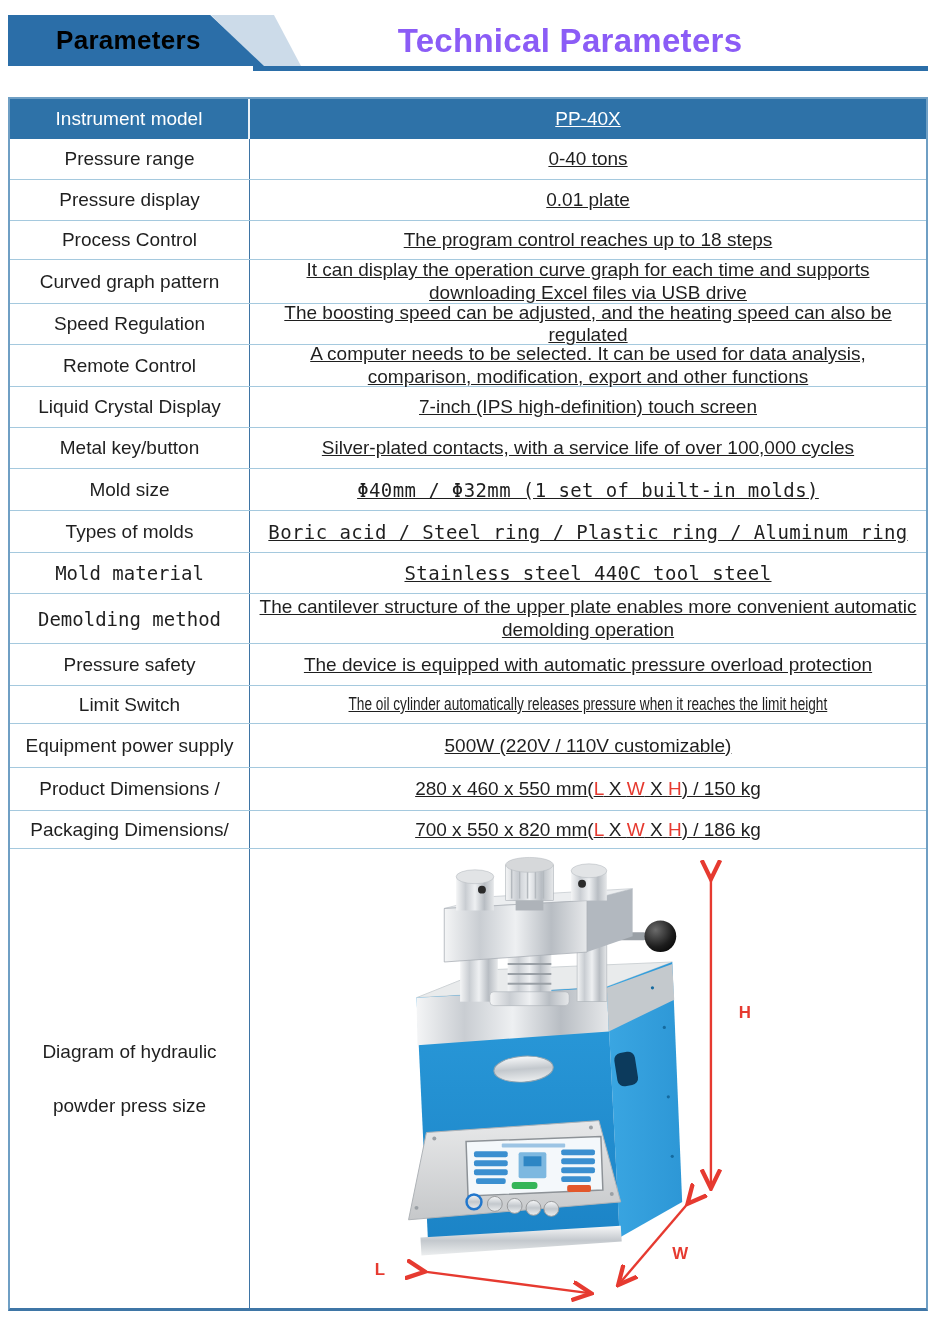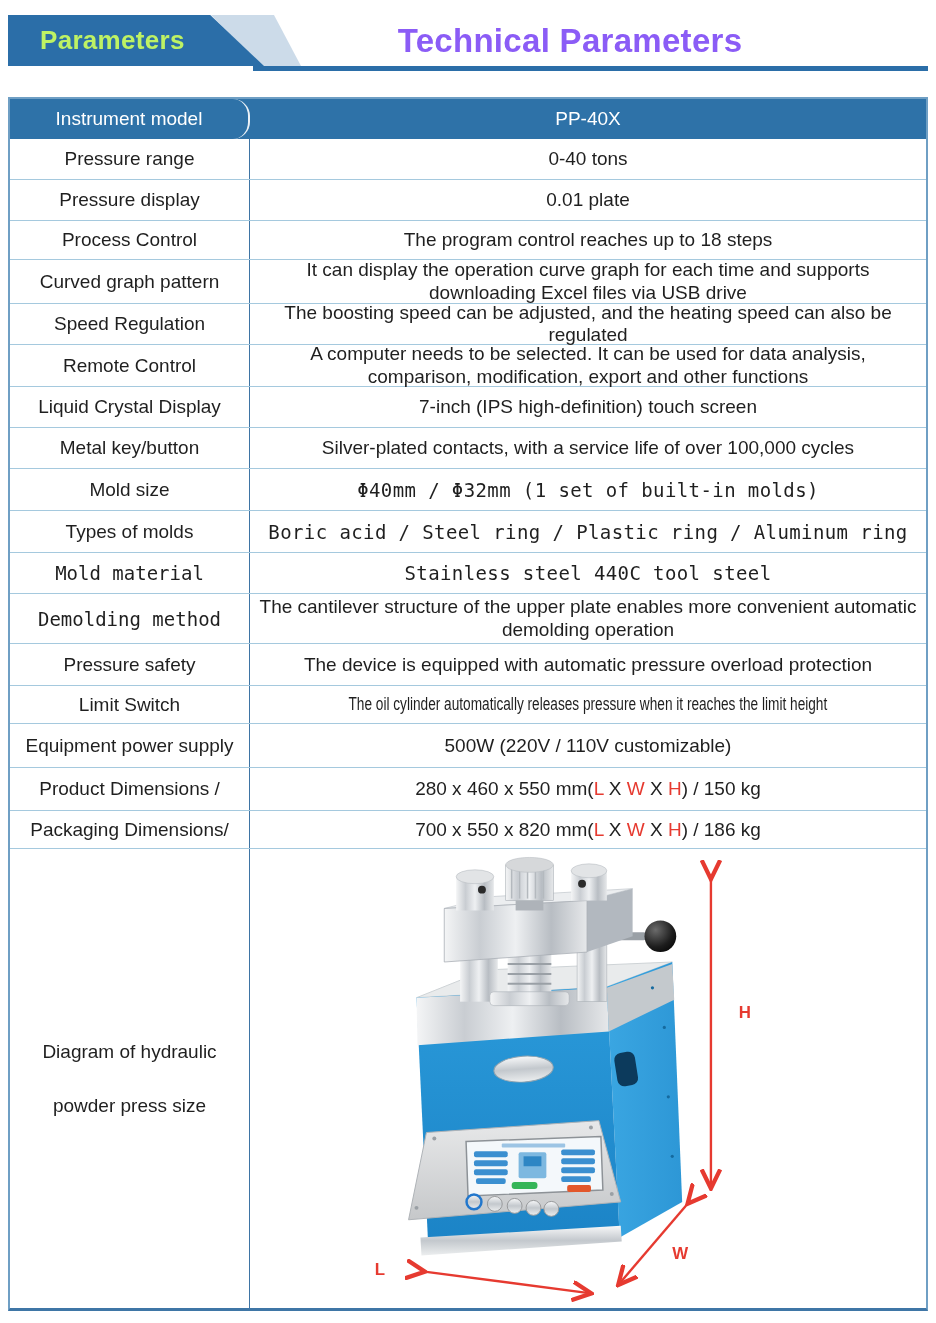--- a/index.html
+++ b/index.html
@@ -6,36 +6,36 @@
   body{width:936px;height:1323px;position:relative;overflow:hidden;
        font-family:"Liberation Sans",sans-serif;color:#1f1f1f;}
 
   
   .hdr-line{position:absolute;left:253px;top:66px;width:675px;height:5px;background:#2b6ea8;}
   .tab-accent{position:absolute;left:205px;top:15px;width:150px;height:51px;background:#ccdbe9;
               clip-path:polygon(4% 0,46% 0,64% 100%,38% 100%);}
   .tab-blue{position:absolute;left:8px;top:15px;width:256px;height:51px;background:#2b6ea8;
             clip-path:polygon(0 0,79% 0,100% 100%,0 100%);
             display:flex;align-items:center;}
-  .tab-blue span{color:#bef264;font-size:26px;font-weight:bold;padding-left:32px;letter-spacing:.3px;}
+  .tab-blue span{color:#000000;font-size:26px;font-weight:bold;padding-left:48px;letter-spacing:.3px;}
   .page-title{position:absolute;left:260px;top:22px;width:620px;text-align:center;
               font-size:33px;font-weight:bold;color:#8b5cf6;letter-spacing:.3px;}
 
   
   .spec-table{position:absolute;left:8px;top:97px;width:920px;height:1214px;
               border:2px solid #6f9fc4;border-bottom:3px solid #3f76a6;
               display:flex;flex-direction:column;box-sizing:border-box;background:#fff;}
   .tr{display:flex;flex:0 0 auto;border-bottom:1px solid #a5c9de;box-sizing:border-box;}
   .tr:last-child{border-bottom:none;flex:1 1 auto;}
   .td{display:flex;align-items:center;justify-content:center;text-align:center;box-sizing:border-box;}
   .td.label{width:240px;flex:0 0 240px;border-right:1px solid #3e74a4;font-size:19px;}
-  .td.value{flex:1;font-size:19px;padding:0 8px;}
+  .td.value{flex:1;font-size:19px;padding:0 8px;text-decoration:underline;}
   .tr.head{background:#2e72a8;border-bottom:none;}
   .tr.head .td{color:#fff;}
-  .tr.head .td.label{border-right:2px solid #eaf1f7;border-radius:17px;}
+  .tr.head .td.label{border-right:2px solid #eaf1f7;}
   .fit{font-size:17.5px;line-height:1.18;}
   .mono{font-family:"DejaVu Sans Mono",monospace;font-size:15.5px;letter-spacing:.4px;}
   .mono-label{font-family:"DejaVu Sans Mono",monospace;font-size:16px;}
   .squish{display:inline-block;transform:scaleX(.78);transform-origin:center;white-space:nowrap;font-size:17.5px;}
   .dims .paren-group{}
   .dims span{white-space:pre;}
   .red{color:#e63a30;}
 
   
   .diag-label{flex-direction:column;gap:32px;}

